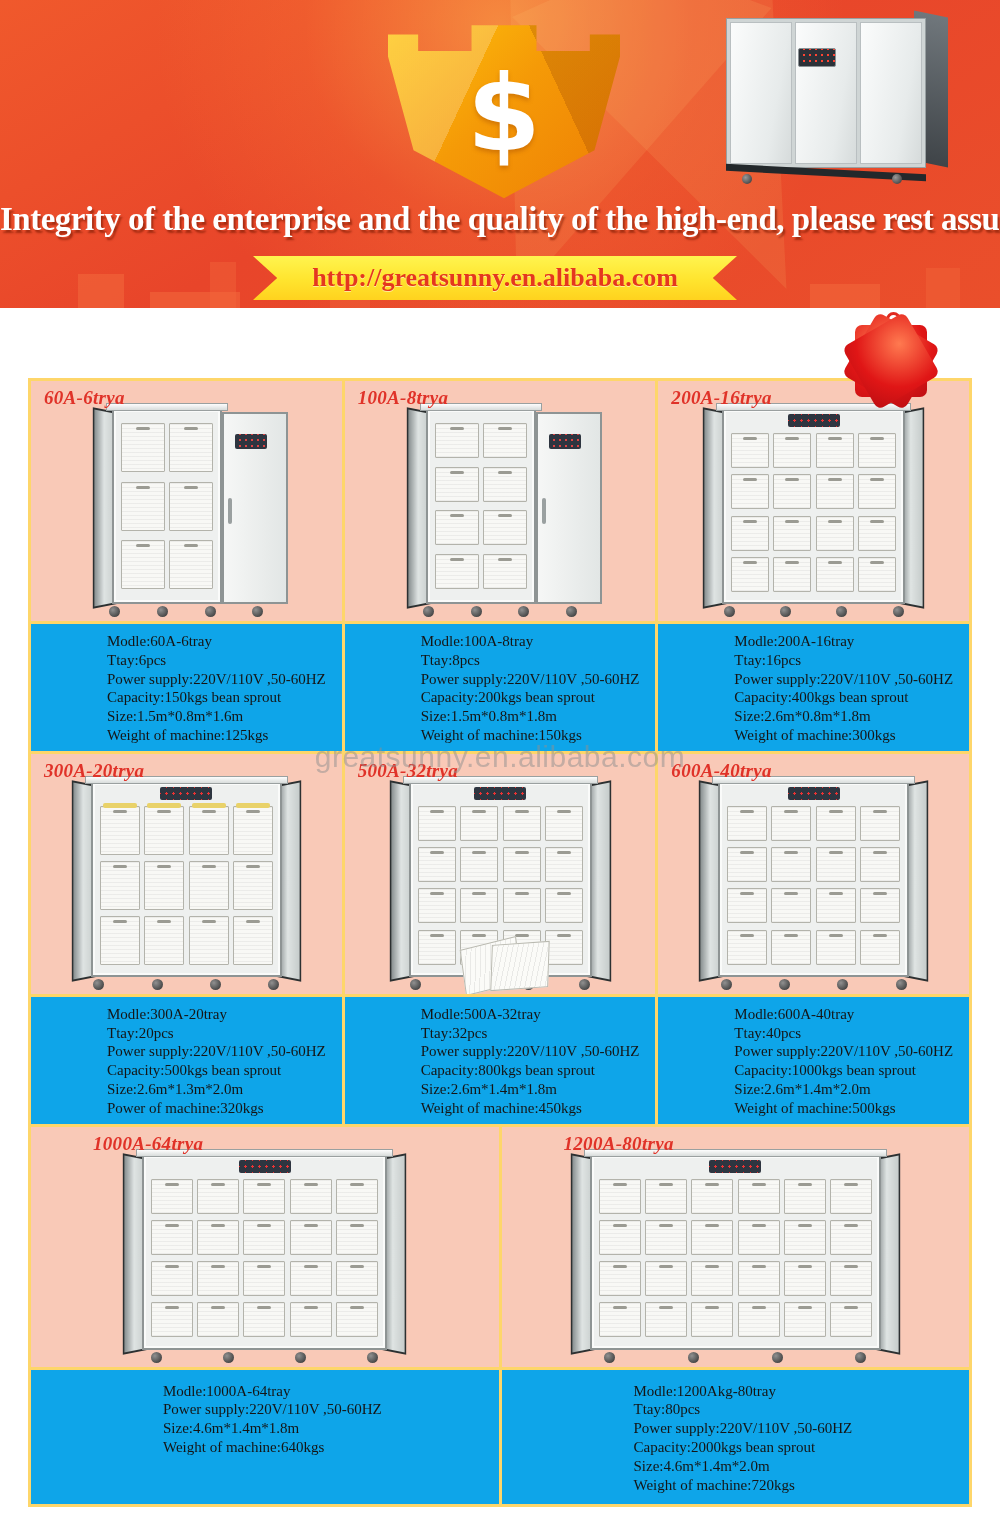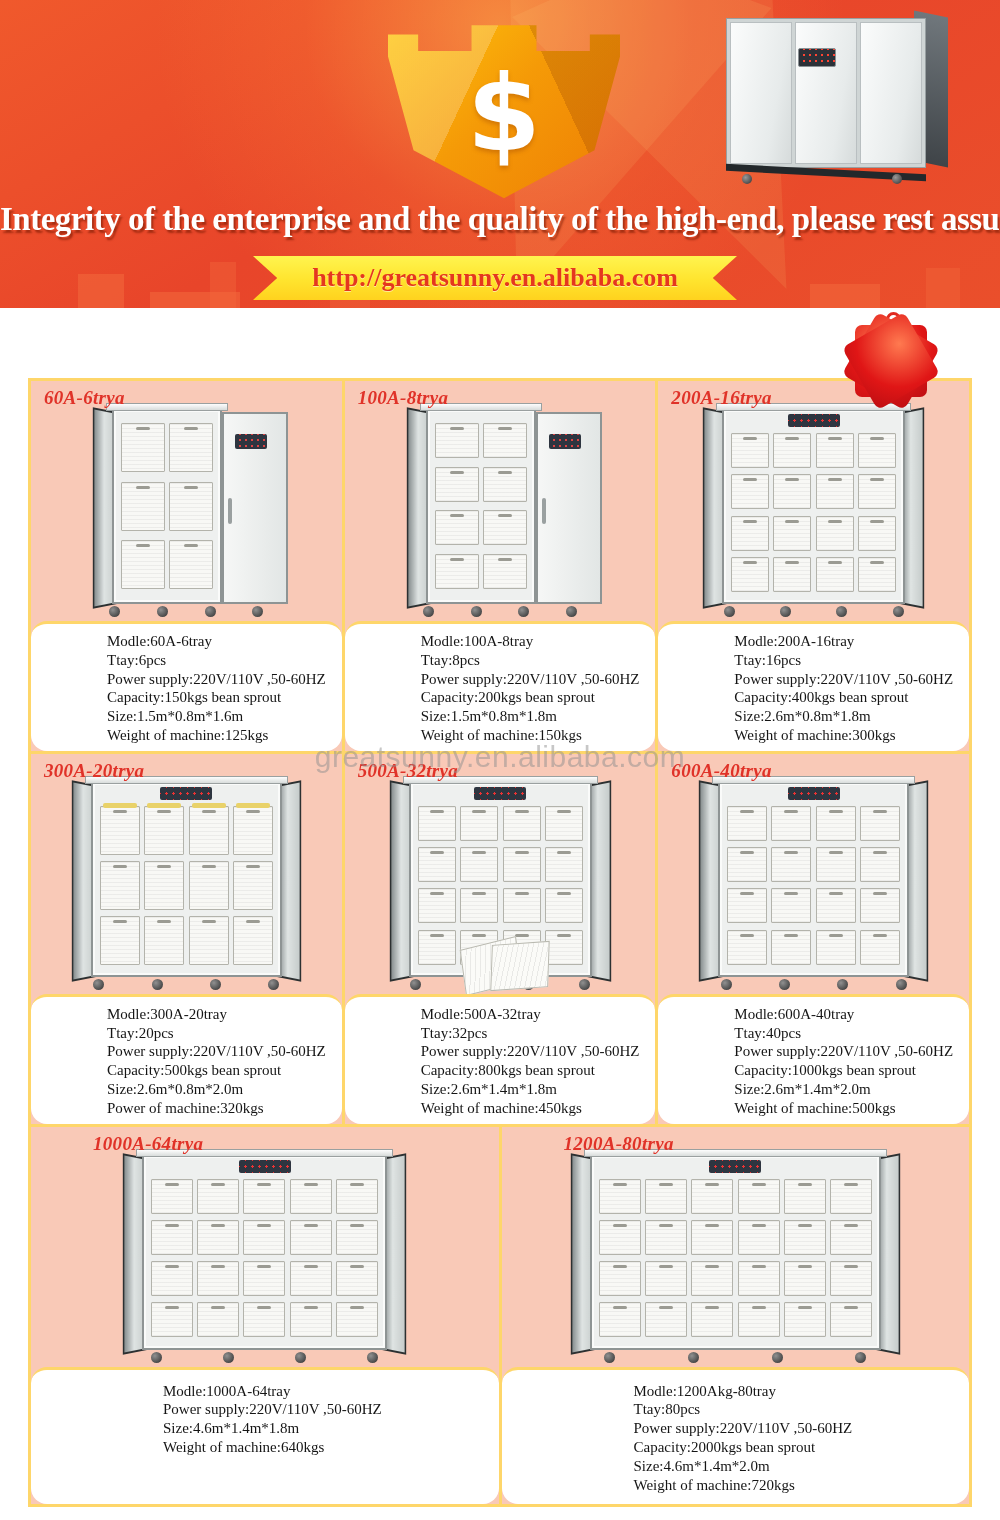--- a/index.html
+++ b/index.html
@@ -78,22 +78,22 @@
   .content{position:absolute;left:28px;top:378px;width:944px;}
   .row{display:flex;background:#fed66a;padding:3px;gap:3px;}
   .row:not(:first-child){padding-top:0;justify-content:center;}
   .card{flex:1;background:#f9c9b7;display:flex;flex-direction:column;min-width:0;font-family:Liberation Serif, serif;}
   .card-top{position:relative;height:240px;overflow:hidden;}
   .row2 .card-top{height:240px;}
   .row3 .card-top{height:240px;}
   .plabel{position:absolute;top:6px;left:13px;font-style:italic;font-weight:bold;font-size:19px;
     color:#e03228;z-index:4;letter-spacing:.3px;}
   .row3 .plabel{left:62px;}
-  .card-specs{background:#ffffff;border-top:3px solid #fed66a;flex:1;
-    padding:8px 4px 6px 76px;font-size:15px;line-height:18.8px;color:#151515;border-radius:16px;}
+  .card-specs{background:#0ea5e9;border-top:3px solid #fed66a;flex:1;
+    padding:8px 4px 6px 76px;font-size:15px;line-height:18.8px;color:#151515;}
   .row3 .card-specs{padding:12px 4px 10px 132px;}
   .sline{white-space:nowrap;}
 
   
   .pimg{position:absolute;left:0;right:0;top:28px;bottom:4px;display:flex;
     align-items:flex-end;justify-content:center;}
   .machine{position:relative;display:flex;align-items:stretch;height:196px;padding-bottom:13px;}
   .m-door{width:28px;margin-top:4px;background:linear-gradient(90deg,#878e8f,#dfe4e3 45%,#c6cccb);
     border:2px solid #2c3031;}
   .m-door.left{transform:perspective(460px) rotateY(44deg);transform-origin:100% 50%;margin-right:-5px;}
@@ -337,21 +337,21 @@
                 <div class="m-wheel"></div>
               </div>
             </div>
           </div>
     </div>
     <div class="card-specs">
           <div class="sline">Modle:300A-20tray</div>
           <div class="sline">Ttay:20pcs</div>
           <div class="sline">Power supply:220V/110V ,50-60HZ</div>
           <div class="sline">Capacity:500kgs bean sprout</div>
-          <div class="sline">Size:2.6m*0.8m*2.0m</div>
+          <div class="sline">Size:2.6m*1.3m*2.0m</div>
           <div class="sline">Power of machine:320kgs</div>
         </div>
   </div>
 
   <div class="card">
     <div class="card-top">
       <div class="plabel">500A-32trya</div>
       <div class="pimg">
             <div class="machine">
               <div class="m-door left"></div>

